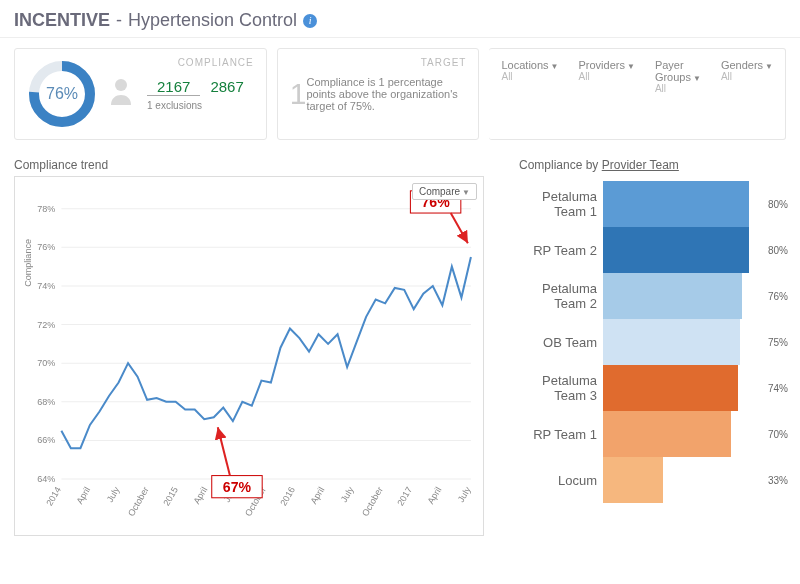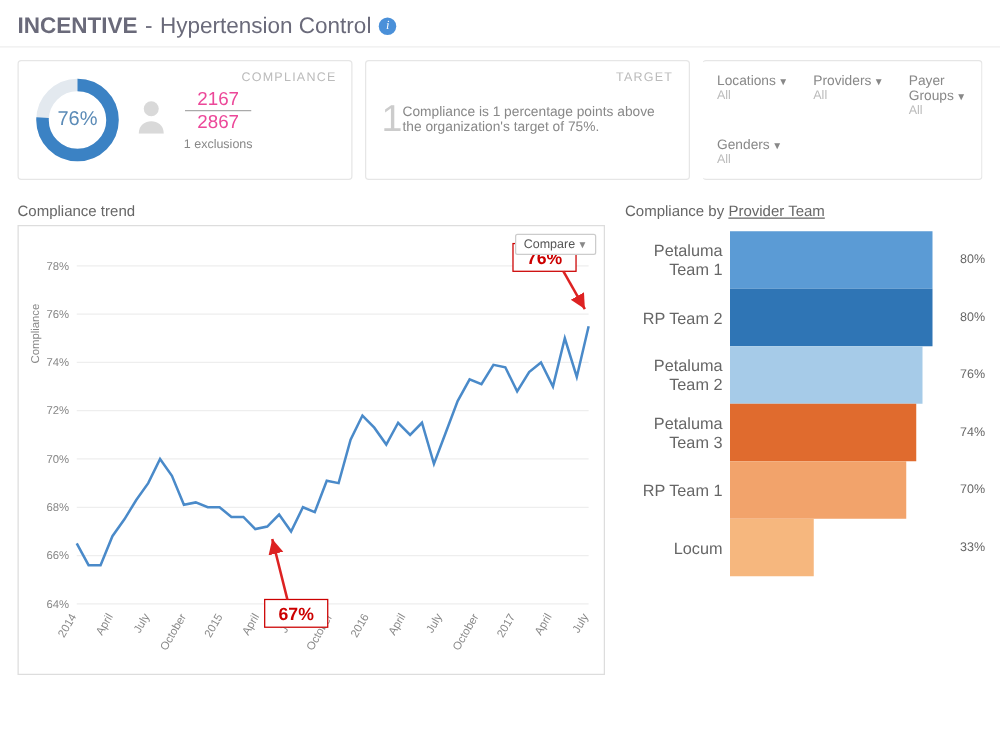--- a/index.html
+++ b/index.html
@@ -8,32 +8,32 @@
 .title-main{font-size:18px;color:#6a6a7a;font-weight:700}
 .title-sub{font-size:18px;color:#6a6a7a}
 .info-icon{width:14px;height:14px;border-radius:50%;background:#4a90d9;color:#fff;display:inline-flex;align-items:center;justify-content:center;font-size:10px;font-style:italic;font-family:Georgia,serif}
 .cards{display:flex;gap:10px;padding:10px 14px}
 .card{border:1px solid #e6e6e6;border-radius:3px;padding:10px 12px;position:relative}
 .card-label{position:absolute;top:8px;right:12px;font-size:10px;color:#bbb;letter-spacing:1px}
 .card-compliance{width:270px;display:flex;align-items:center;gap:12px}
 .donut{width:70px;height:70px;position:relative}
 .donut svg{transform:rotate(-90deg)}
 .donut .pct{position:absolute;top:0;left:0;width:100%;height:100%;display:flex;align-items:center;justify-content:center;font-size:16px;color:#5b8bb7}
-.frac{display:flex;flex-direction:column;align-items:center;font-size:15px;color:#ec4899}
+.frac{display:flex;align-items:center;font-size:15px;color:#15803d}
 .frac .top{border-bottom:1px solid #aaa;padding:0 10px}
 .frac .bot{padding:0 10px}
 .excl{font-size:10px;color:#888;margin-top:4px}
 .person-icon{color:#d5d5d5;font-size:26px;margin-right:2px}
 .card-target{width:260px;display:flex;align-items:center;gap:0;font-size:11px;color:#888}
 .target-num{font-size:30px;color:#ccc;font-weight:300}
-.card-filters{flex:1;display:grid;grid-template-columns:1fr 1fr 1fr;gap:16px 20px;font-size:11px;border-left:none}
+.card-filters{flex:1;display:grid;grid-template-columns:1fr 1fr 1fr 1fr;gap:16px 20px;font-size:11px;border-left:none}
 .filter-label{color:#888}
 .filter-val{color:#bbb;font-size:10px}
 .caret{font-size:8px;color:#888;margin-left:2px}
-.panels{display:flex;gap:16px;padding:0 14px}
+.panels{display:flex;gap:35px;padding:0 14px}
 .panel-left{width:470px}
 .panel-right{flex:1}
 .panel-title{font-size:12px;color:#666;padding:8px 0 4px}
 .panel-title .pt-link{text-decoration:underline}
 .chart-box{border:1px solid #ddd;position:relative;height:350px;padding:6px 2px 2px}
 .compare-btn{position:absolute;top:6px;right:6px;border:1px solid #ccc;background:#fff;font-size:10px;padding:2px 6px;border-radius:2px;color:#555;cursor:pointer}
 .trend-svg{width:100%;height:100%}
 .callout{fill:#fff;stroke:#c00;stroke-width:1}
 .callout-text{fill:#c00;font-size:14px;font-weight:bold}
 .arrow{stroke:#d22;stroke-width:2;fill:#d22}
@@ -182,20 +182,27 @@
             </div>
           </div>
           <div class="bar-row">
             <div class="bar-label">Petaluma Team 2</div>
             <div class="bar-track">
               <div class="bar-fill" style="width:76%;background:#a6cbe8"></div>
               <div class="bar-val">76%</div>
             </div>
           </div>
           <div class="bar-row">
+            <div class="bar-label">OB Team</div>
+            <div class="bar-track">
+              <div class="bar-fill" style="width:75%;background:#cfe2f3"></div>
+              <div class="bar-val">75%</div>
+            </div>
+          </div>
+          <div class="bar-row">
             <div class="bar-label">Petaluma Team 3</div>
             <div class="bar-track">
               <div class="bar-fill" style="width:74%;background:#e06b2e"></div>
               <div class="bar-val">74%</div>
             </div>
           </div>
           <div class="bar-row">
             <div class="bar-label">RP Team 1</div>
             <div class="bar-track">
               <div class="bar-fill" style="width:70%;background:#f2a36b"></div>

